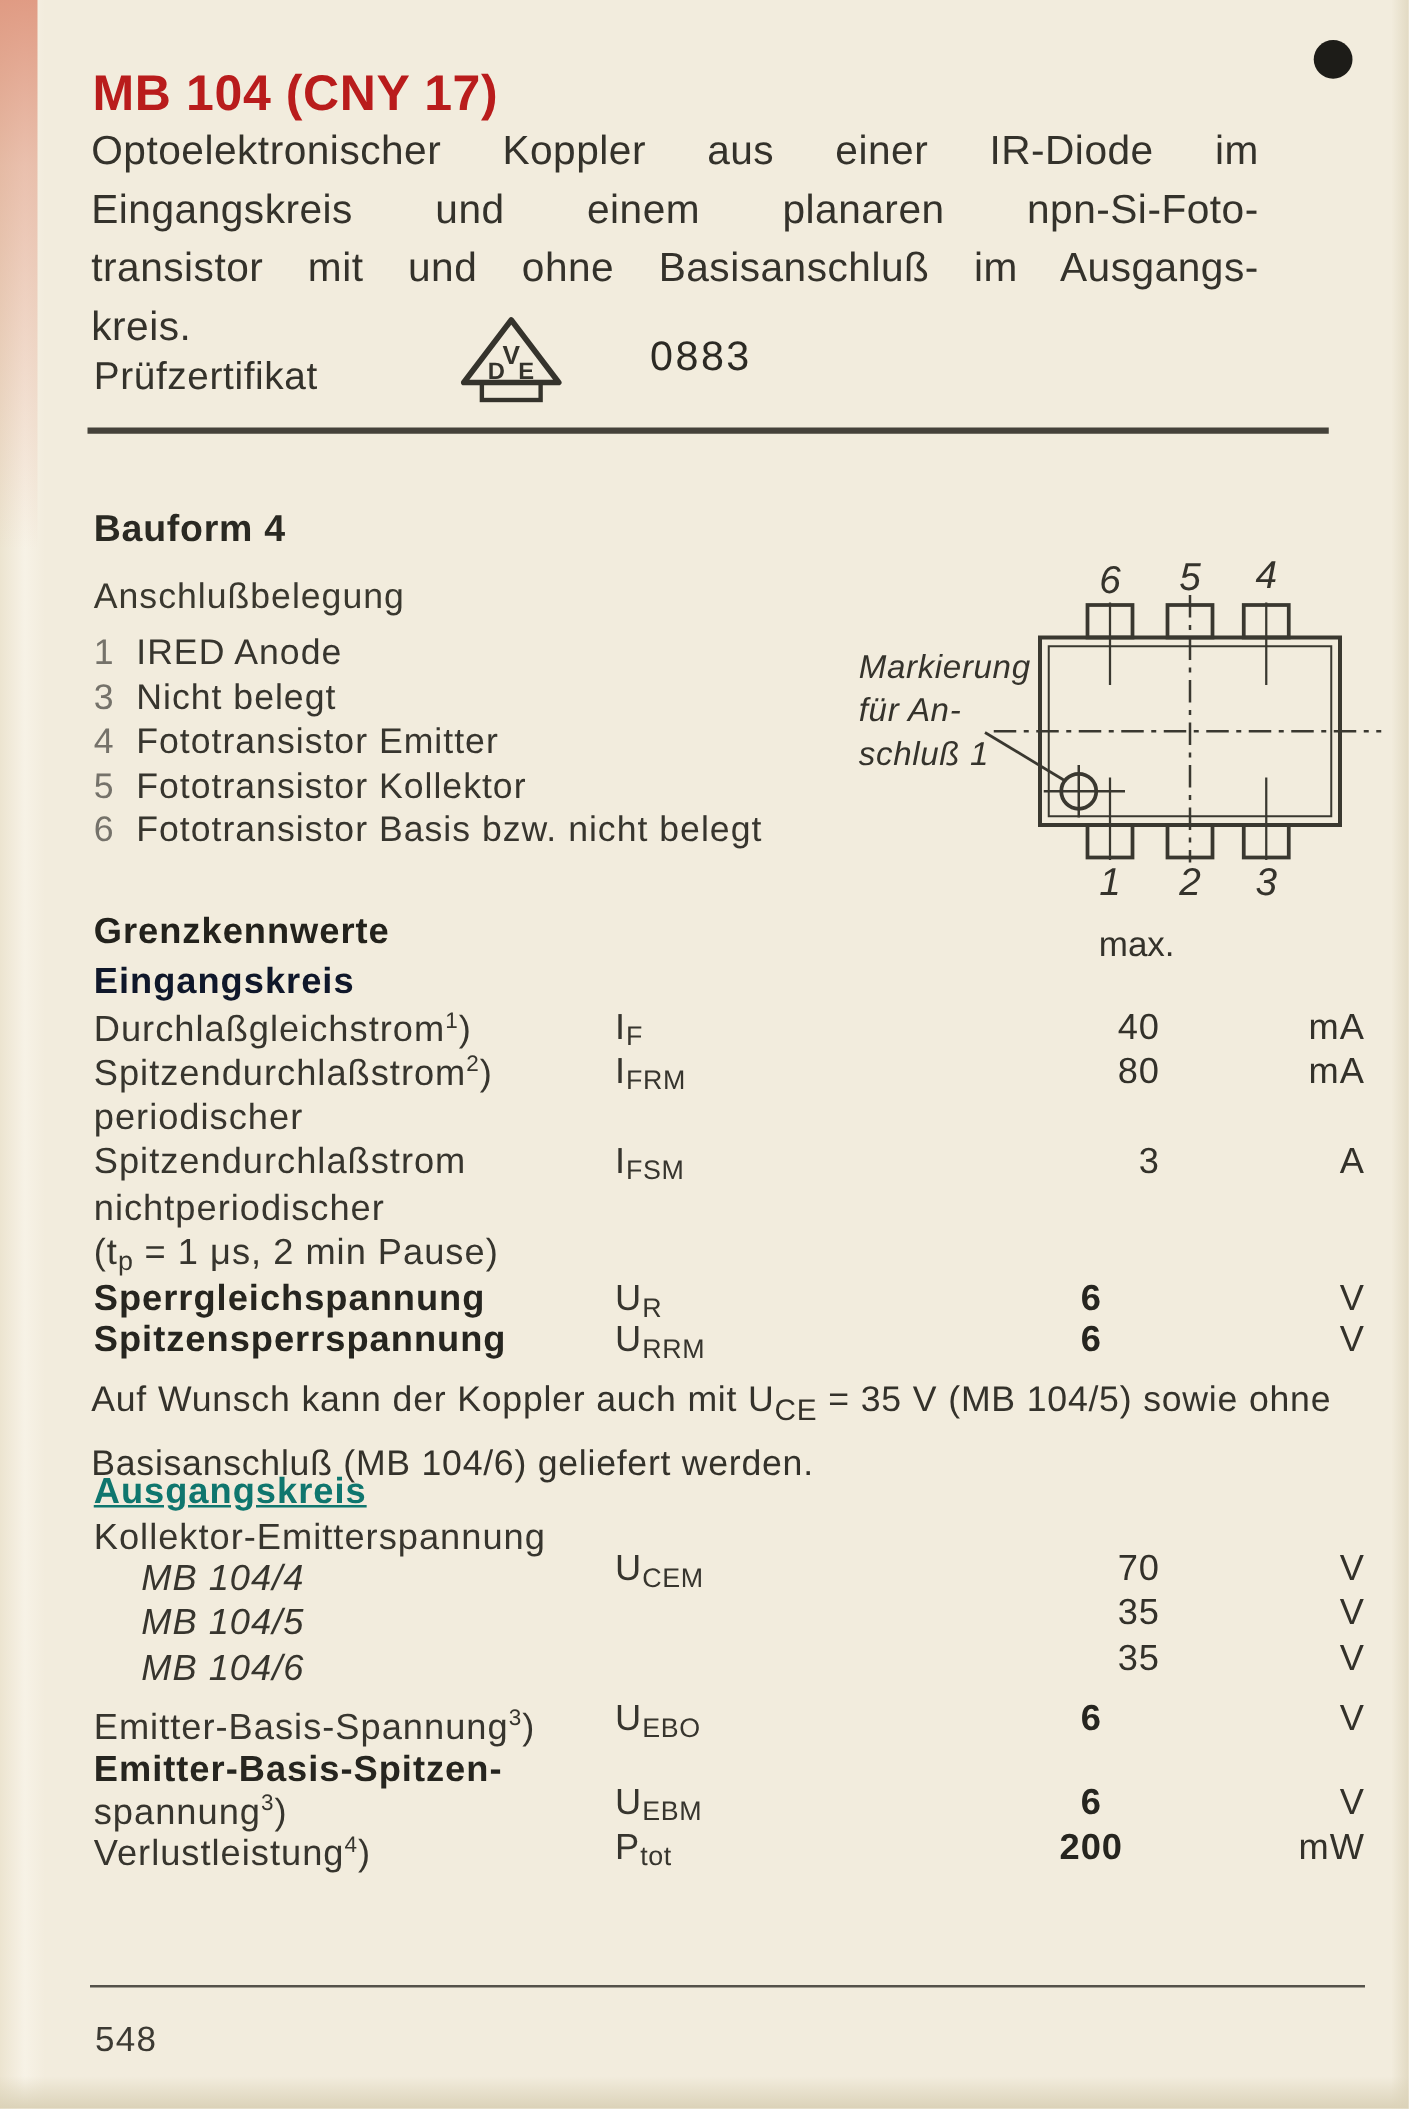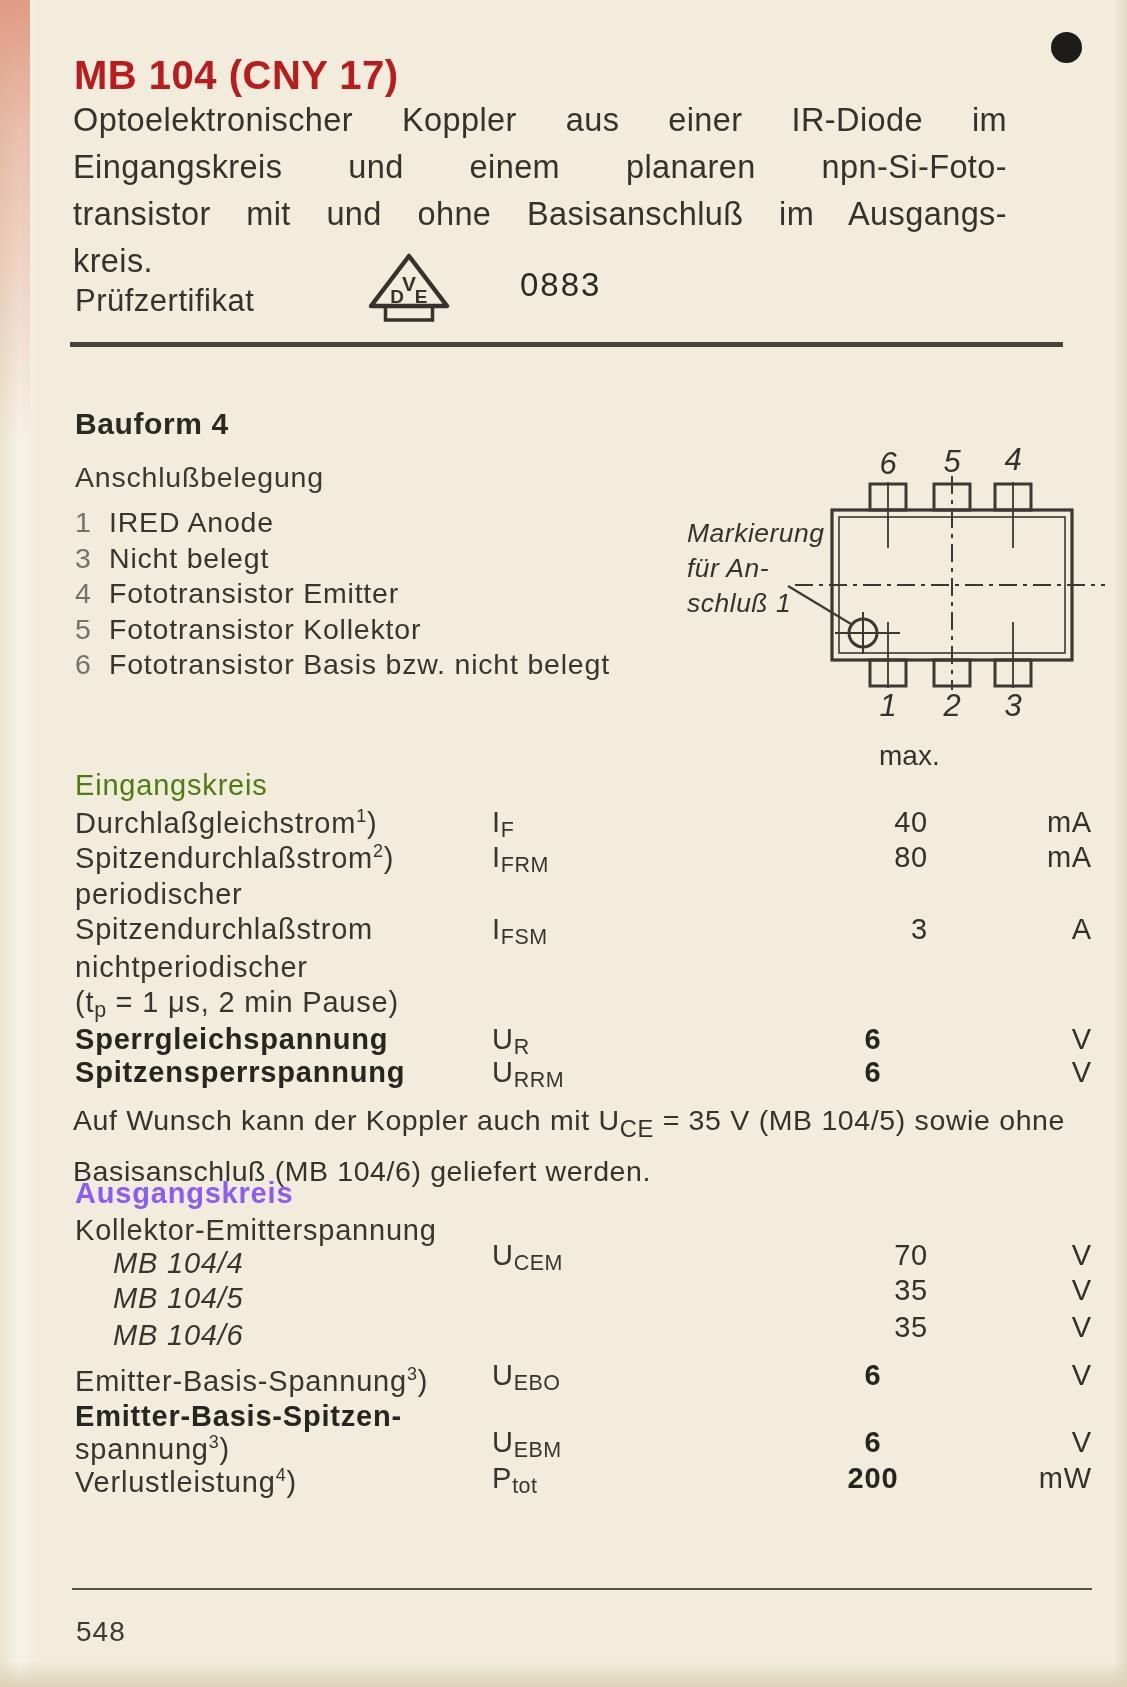--- a/index.html
+++ b/index.html
@@ -40,22 +40,22 @@
   .pin-label{color:#37352e;}
 
   
   .diagram{left:630px;top:420px;width:497px;height:300px;}
   .mark-note{left:687px;top:516px;font-size:26.5px;line-height:35px;font-style:italic;
              color:#35332c;letter-spacing:0.5px;}
 
   
   .h-limits{left:75px;top:729px;font-size:29px;font-weight:700;color:#23221c;letter-spacing:0.8px;}
   .h-max{left:879px;top:740px;font-size:28px;color:#34322b;}
-  .h-input{left:75px;top:769px;font-size:29px;font-weight:400;color:#4d7c0f;letter-spacing:0.8px;}
-  .h-output{left:75px;top:1177px;font-size:29px;font-weight:700;color:#8b5cf6;letter-spacing:0.8px;}
+  .h-input{left:75px;top:769px;font-size:29px;font-weight:700;color:#0f172a;letter-spacing:0.8px;}
+  .h-output{left:75px;top:1177px;font-size:29px;font-weight:700;color:#0f766e;letter-spacing:0.8px;text-decoration:underline;}
 
   .trow{position:absolute;left:0;width:1047px;height:36px;font-size:29px;letter-spacing:0.8px;}
   .c-label{position:absolute;left:75px;white-space:nowrap;color:#37352e;}
   .c-label.ind{left:113px;font-style:italic;}
   .c-sym{position:absolute;left:492px;color:#37352e;}
   .c-val{position:absolute;left:818px;width:110px;text-align:right;color:#33312a;}
   .c-unit{position:absolute;left:990px;width:102px;text-align:right;color:#33312a;}
   .b{font-weight:700;color:#26251f;text-align:center;}
   sup.fn{font-size:0.62em;vertical-align:super;}
   .c-sym sub, .c-label sub{font-size:0.74em;vertical-align:-0.25em;letter-spacing:0.5px;}
@@ -150,20 +150,21 @@
     <text x="322" y="296" text-anchor="middle" font-size="31" font-style="italic" fill="#35332c">2</text>
     <text x="383" y="296" text-anchor="middle" font-size="31" font-style="italic" fill="#35332c">3</text>
   </svg>
 
   <div class="abs mark-note">
     <div>Markierung</div>
     <div>für An-</div>
     <div>schluß 1</div>
   </div>
 
+  <div class="abs h-limits">Grenzkennwerte</div>
   <div class="abs h-max">max.</div>
   <div class="abs h-input">Eingangskreis</div>
 
   <div class="trow" style="top:806px">
     <span class="c-label"><span>Durchlaßgleichstrom</span><sup class="fn">1</sup><span>)</span></span>
     <span class="c-sym"><span>I</span><sub>F</sub></span>
     <span class="c-val">40</span>
     <span class="c-unit">mA</span>
   </div>
 

